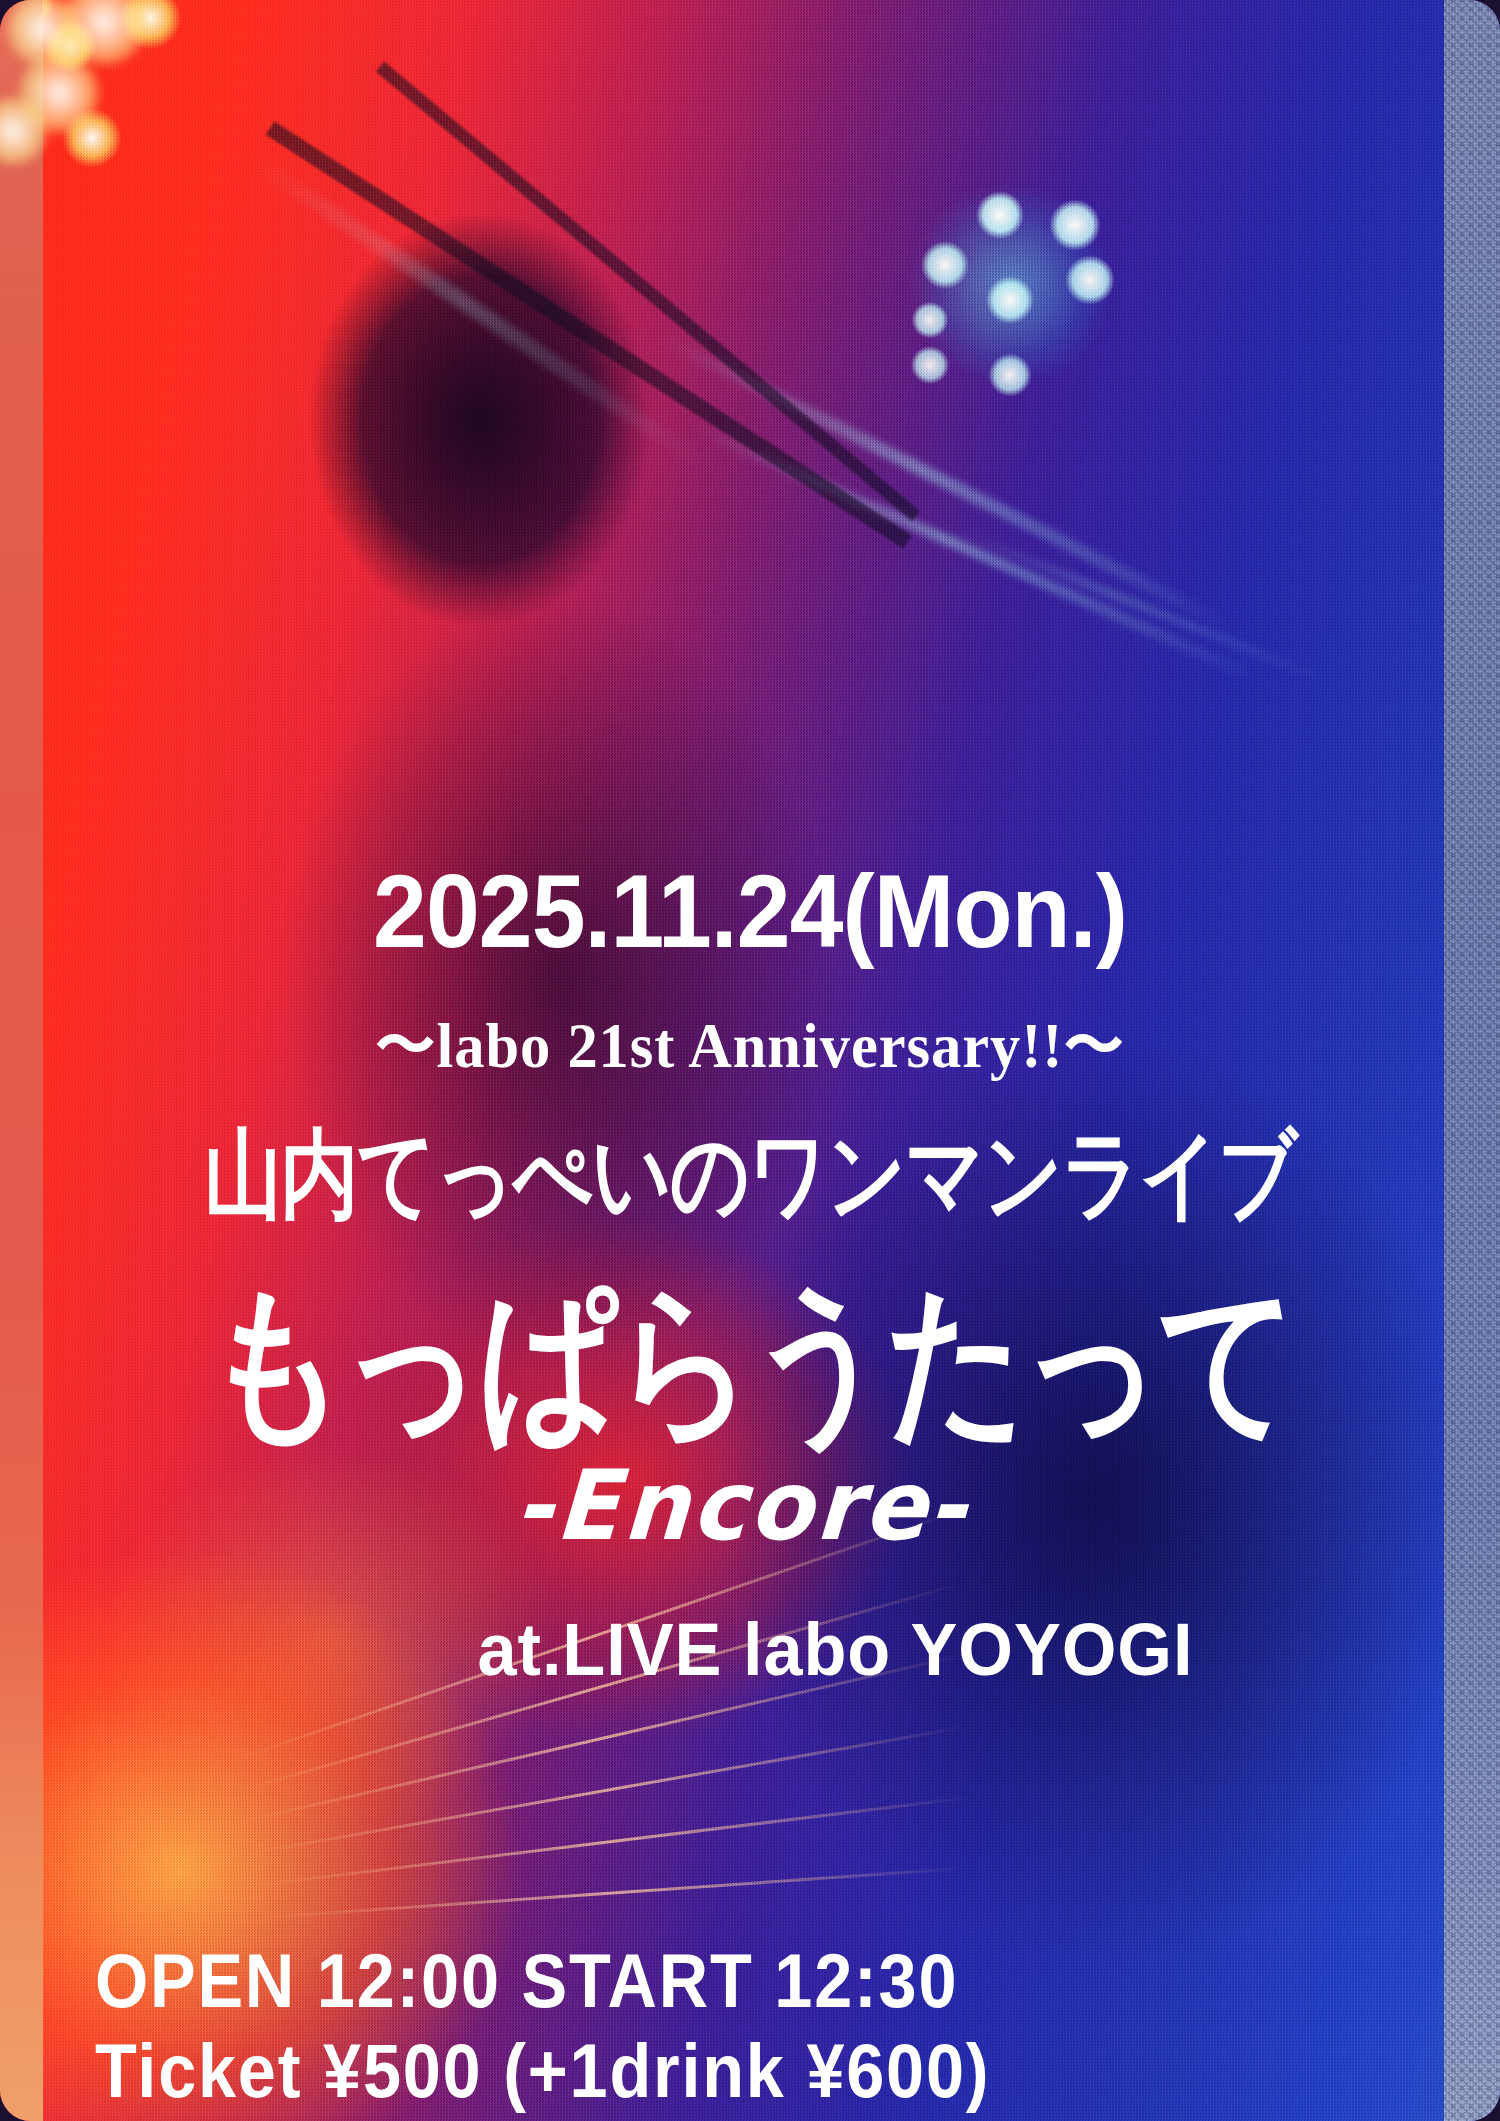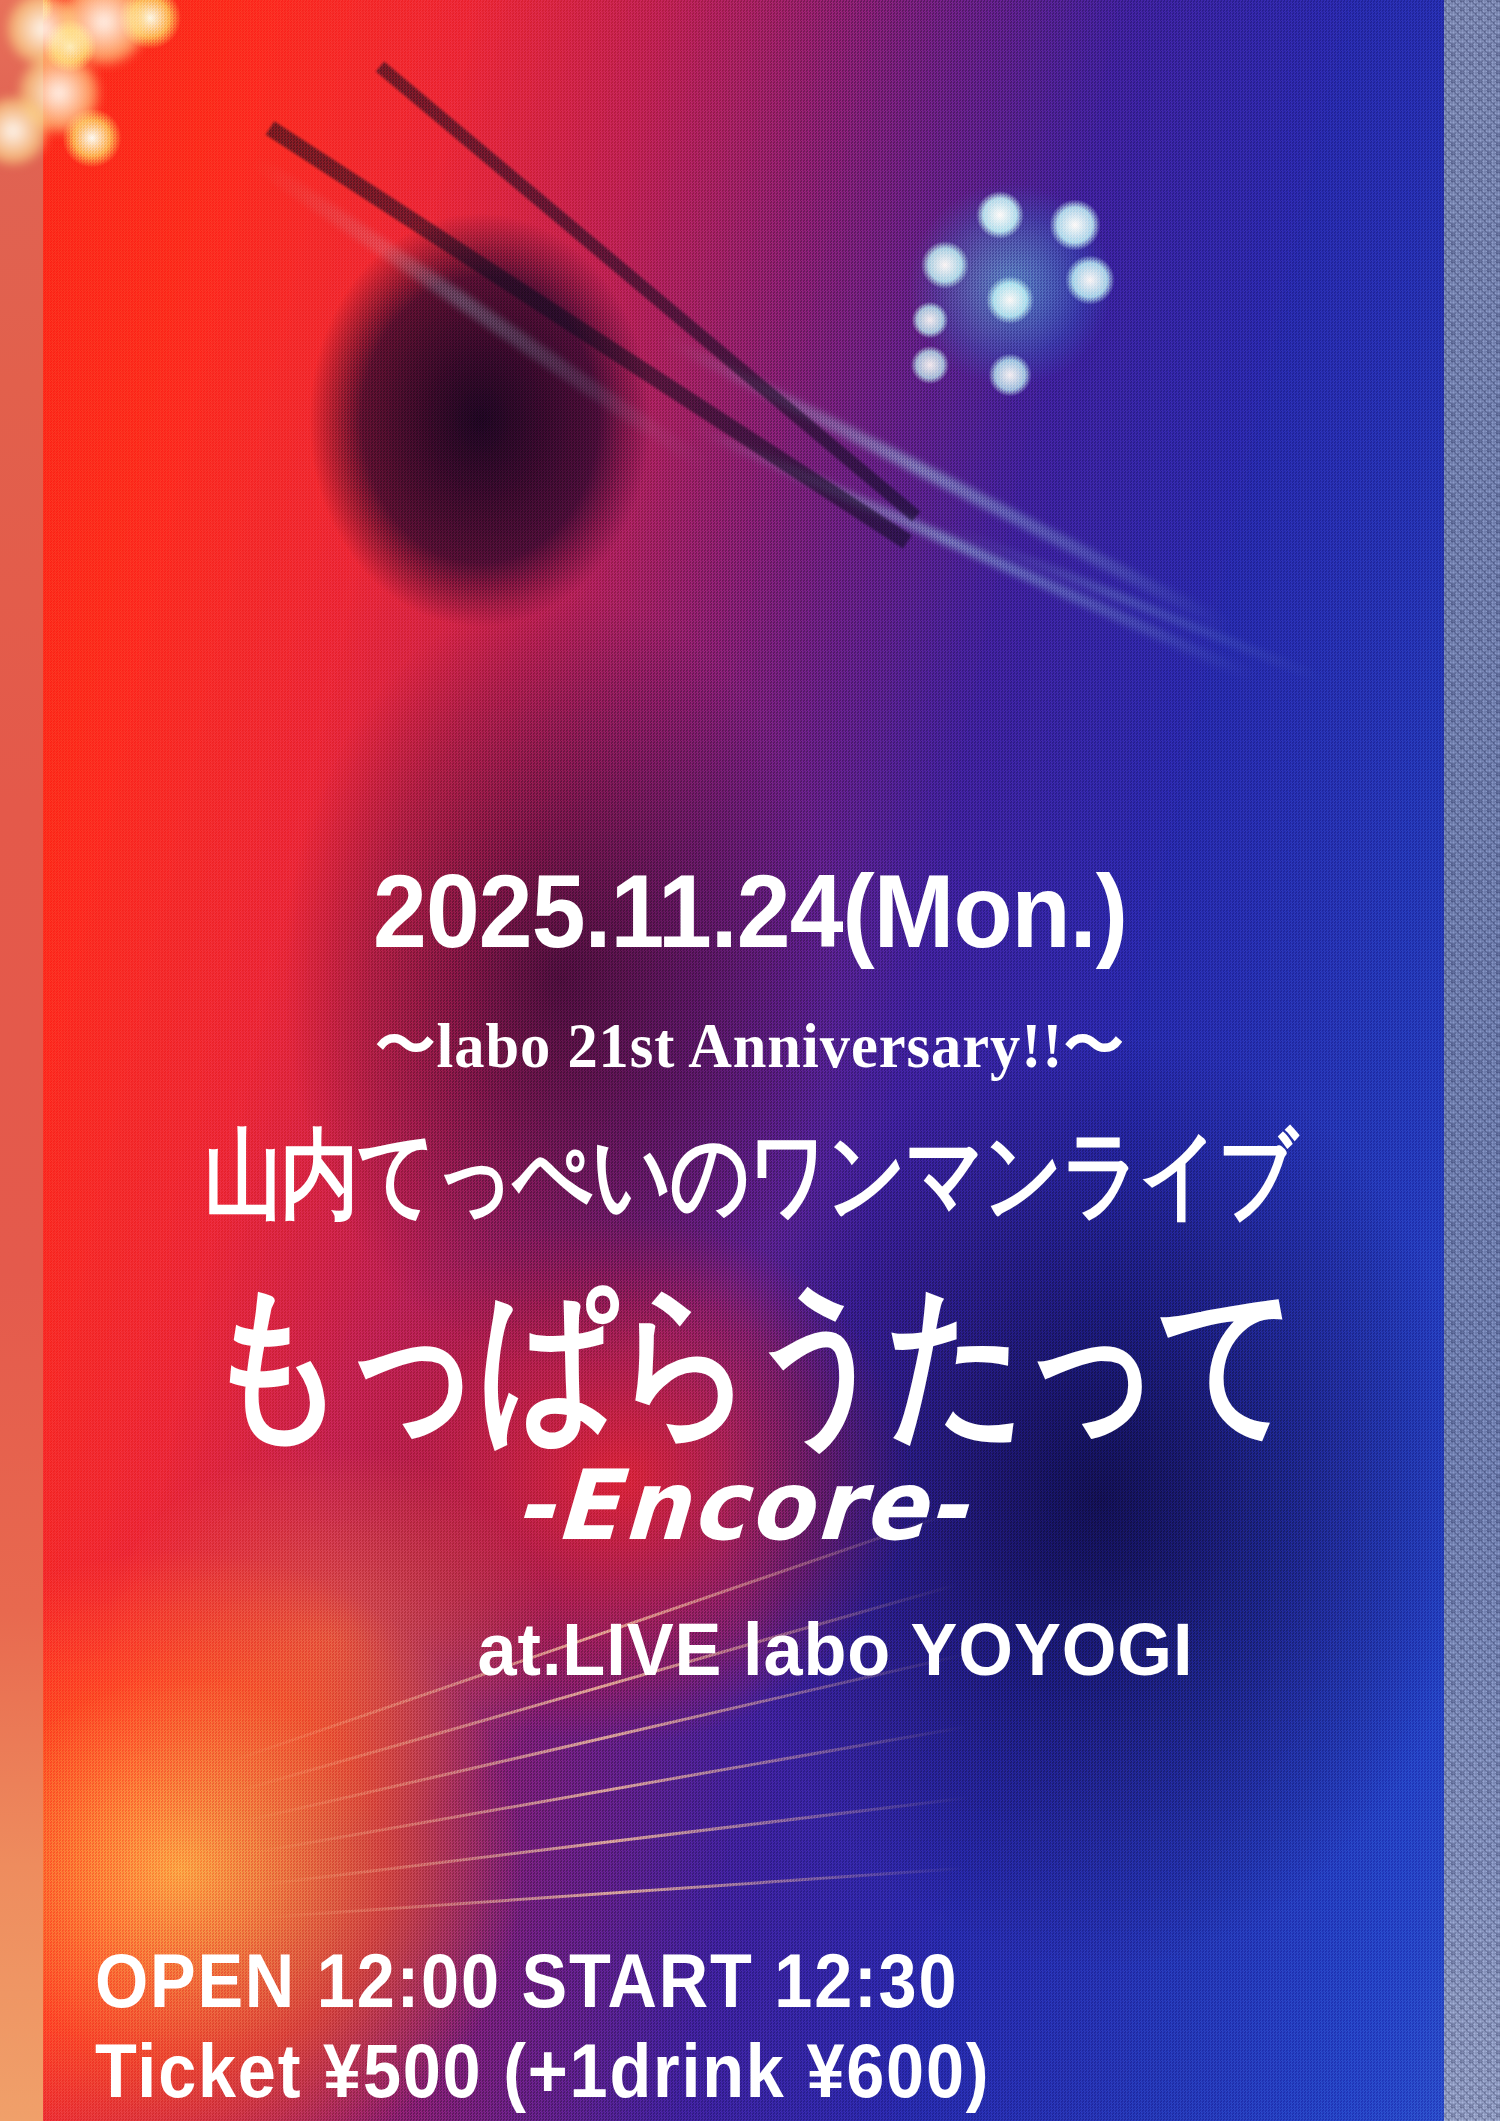--- a/index.html
+++ b/index.html
@@ -8,20 +8,21 @@
     background:#1b1030;
     font-family:"Liberation Sans", sans-serif;
     overflow:hidden;
   }
 
   #poster{
     position:relative;
     width:1500px; height:2121px;
     overflow:hidden;
     background:#4c1d95;
+    border-radius:31px;
   }
 
   
   .photo{
     position:absolute; inset:0;
     background:
       
       radial-gradient(circle 34px at 70px 46px,  rgba(255,255,245,.95) 0%, rgba(255,226,120,.75) 48%, rgba(255,150,40,0) 78%),
       radial-gradient(circle 40px at 150px 18px, rgba(255,255,245,.95) 0%, rgba(255,226,120,.72) 48%, rgba(255,150,40,0) 78%),
       radial-gradient(circle 38px at 92px 138px, rgba(255,255,250,.95) 0%, rgba(255,226,120,.70) 48%, rgba(255,150,40,0) 78%),

